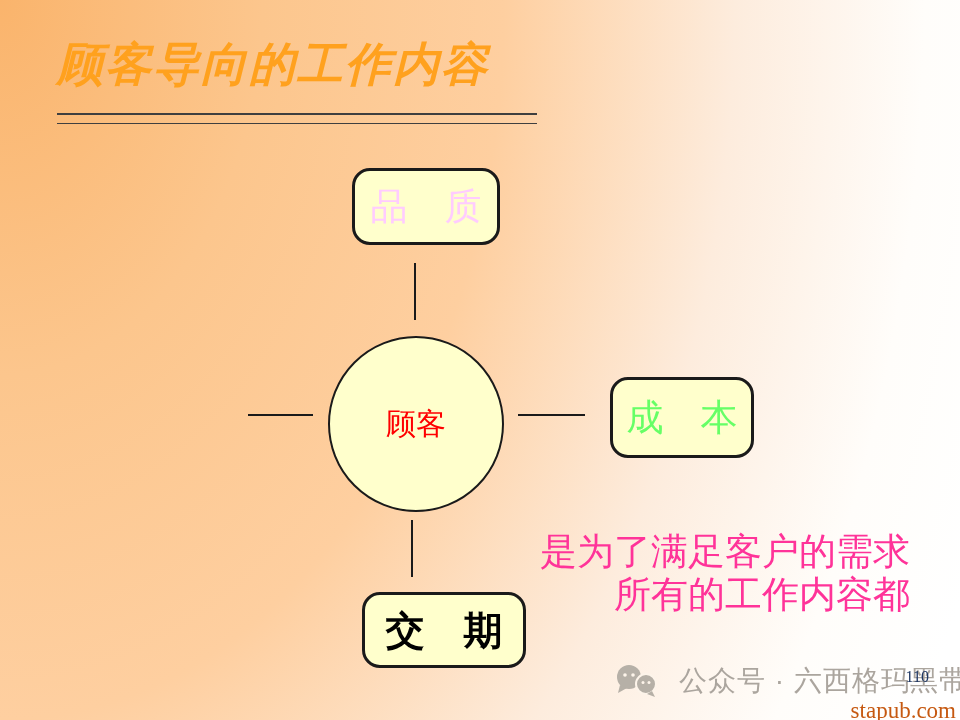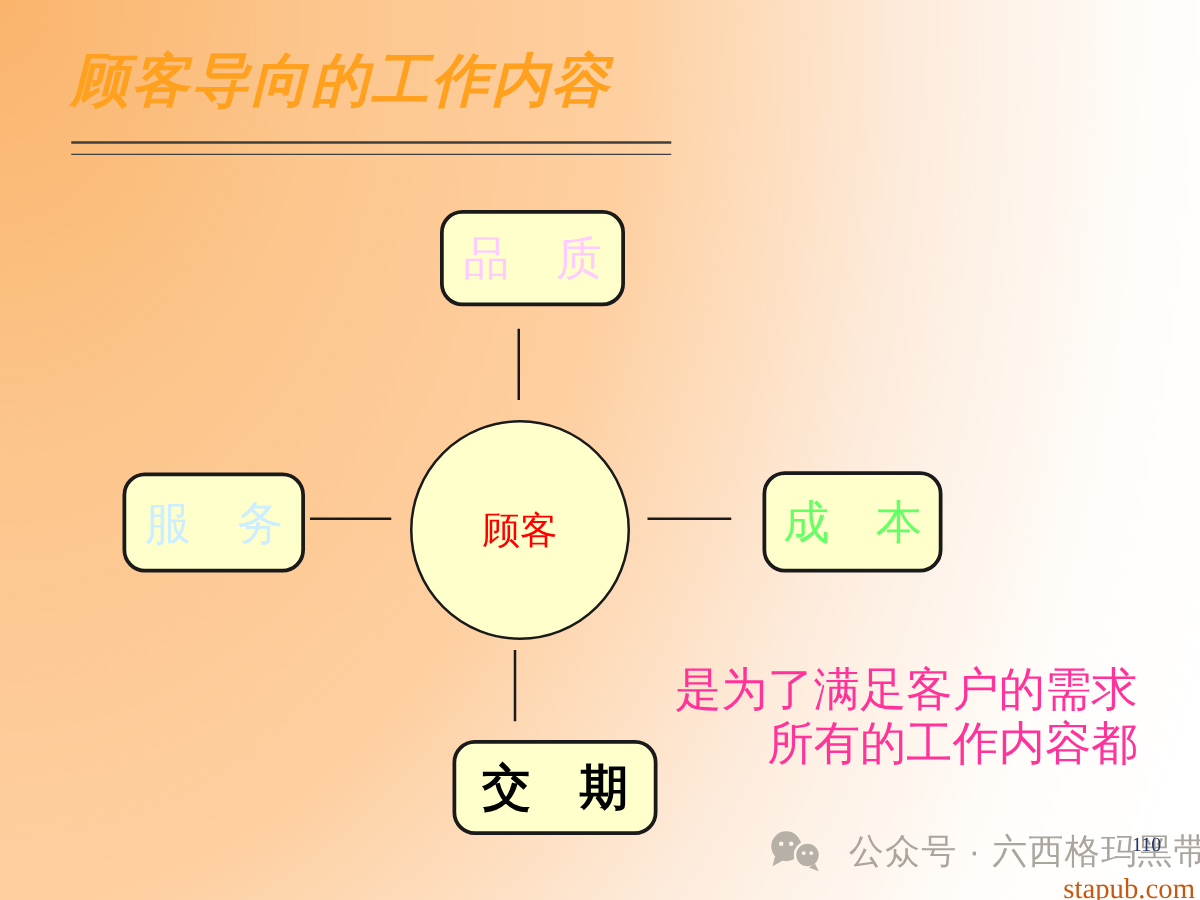--- a/index.html
+++ b/index.html
@@ -85,23 +85,20 @@
   <div class="title-rule"></div>
 
   <div class="conn conn-top"></div>
   <div class="conn conn-left"></div>
   <div class="conn conn-right"></div>
   <div class="conn conn-bottom"></div>
 
   <div class="node node-top">
     <span class="node-label label-top">品　质</span>
   </div>
-  <div class="node node-left">
-    <span class="node-label label-left">服　务</span>
-  </div>
   <div class="node node-right">
     <span class="node-label label-right">成　本</span>
   </div>
   <div class="node node-bottom">
     <span class="node-label label-bottom">交　期</span>
   </div>
 
   <div class="hub">
     <span class="hub-label">顾客</span>
   </div>

